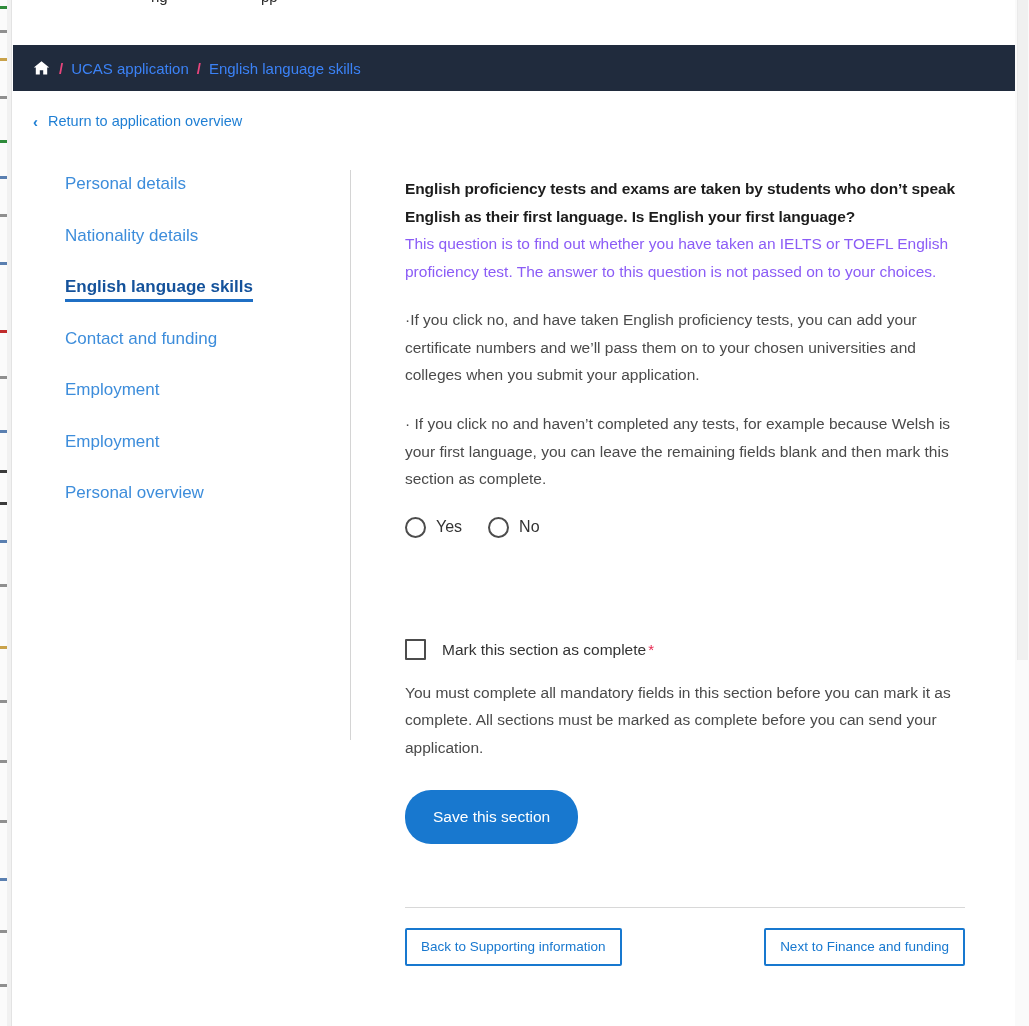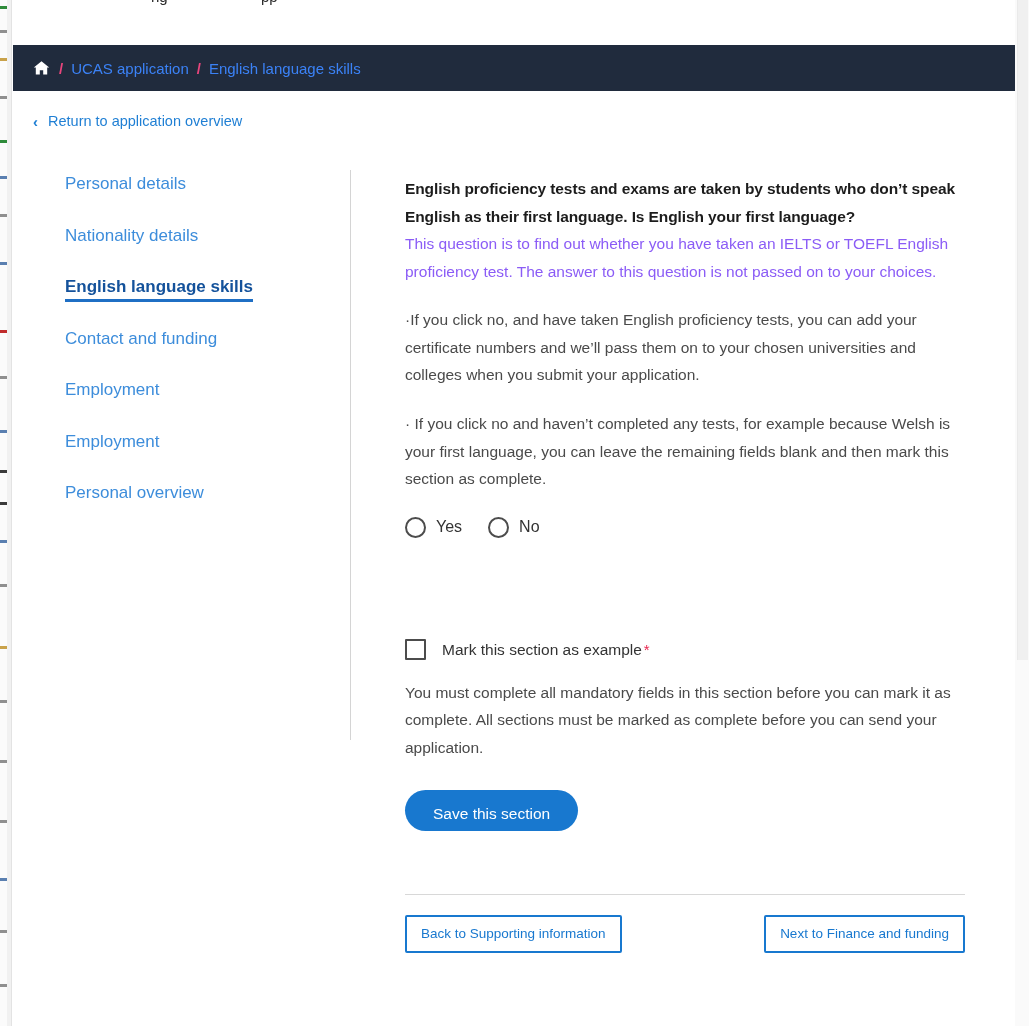--- a/index.html
+++ b/index.html
@@ -244,21 +244,21 @@
 
   
   .save-btn {
     display: inline-block;
     margin-top: 28px;
     background: #1878cf;
     color: #ffffff;
     border: none;
     border-radius: 26px;
     padding: 0 28px;
-    height: 41px;
+    height: 54px;
     line-height: 47px;
     font-size: 15.5px;
     font-family: "Liberation Sans", sans-serif;
     cursor: pointer;
   }
 
   
   .bottom-rule {
     margin-top: 63px;
     width: 560px;
@@ -383,21 +383,21 @@
           </label>
           <label class="radio-opt">
             <span class="radio-circle"></span>
             <span class="radio-label">No</span>
           </label>
         </div>
 
         <div class="check-row">
           <span class="check-box"></span>
           <span class="check-label">
-            <span>Mark this section as example</span><span class="req-star">*</span>
+            <span>Mark this section as complete</span><span class="req-star">*</span>
           </span>
         </div>
 
         <p class="p-note">You must complete all mandatory fields in this section before you can mark it as complete. All sections must be marked as complete before you can send your application.</p>
 
         <button class="save-btn">Save this section</button>
 
         <div class="bottom-rule"></div>
 
         <div class="bottom-nav">

